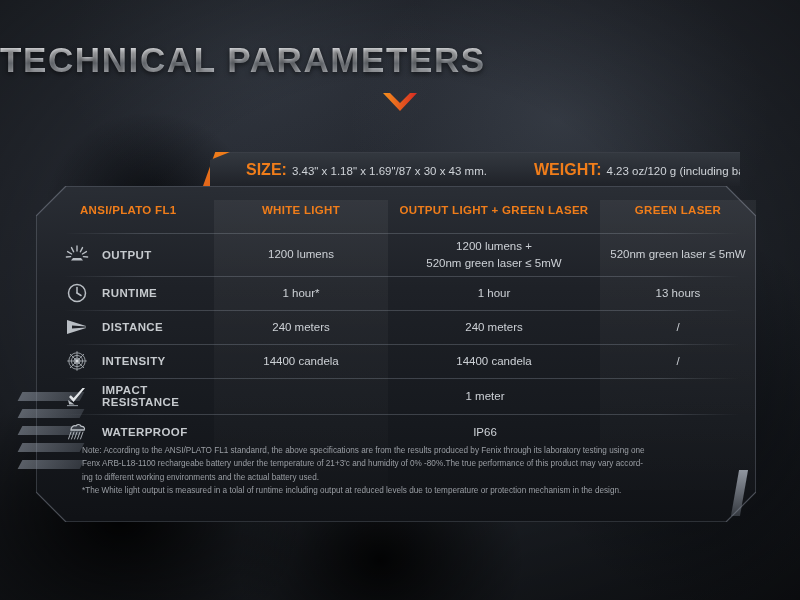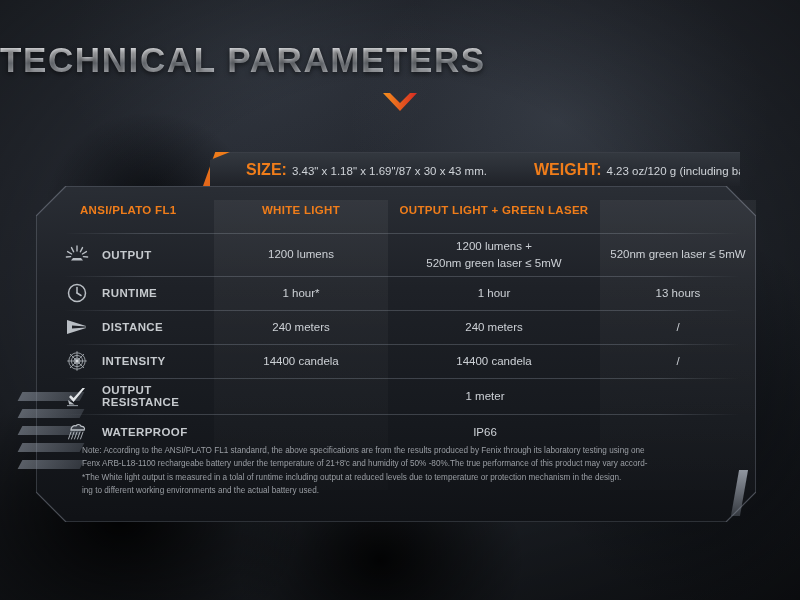--- a/index.html
+++ b/index.html
@@ -191,20 +191,23 @@
   <div class="row" id="hdr">
     <div class="c0">
       <span class="hdr-txt">ANSI/PLATO FL1</span>
     </div>
     <div class="c1 cell">
       <span class="hdr-txt">WHITE LIGHT</span>
     </div>
     <div class="c2 cell">
       <span class="hdr-txt">OUTPUT LIGHT + GREEN LASER</span>
     </div>
+    <div class="c3 cell">
+      <span class="hdr-txt">GREEN LASER</span>
+    </div>
   </div>
 
   <div class="row r-out">
     <div class="c0">
       <span class="ico">
         <svg width="24" height="20" viewBox="0 0 24 20">
           <g stroke="#b9bec4" stroke-width="1.4" stroke-linecap="round">
             <line x1="12" y1="1" x2="12" y2="6"></line>
             <line x1="6.5" y1="2.6" x2="8.6" y2="6.8"></line>
             <line x1="17.5" y1="2.6" x2="15.4" y2="6.8"></line>
@@ -304,21 +307,21 @@
 
   <div class="row r-span">
     <div class="c0">
       <span class="ico">
         <svg width="24" height="22" viewBox="0 0 24 22">
           <path d="M4 12 L8.5 17 L20 3 L17.5 3 L8.6 13 L5.8 10.3 Z" fill="#e2e5e8"></path>
           <path d="M3 15 L9.5 19.5 L4.2 19.5 Z" fill="#b9bec4"></path>
           <line x1="2" y1="20.6" x2="13" y2="20.6" stroke="#8e949b" stroke-width="1.1"></line>
         </svg>
       </span>
-      <span class="lbl">OUTPUT RESISTANCE</span>
+      <span class="lbl">IMPACT RESISTANCE</span>
     </div>
     <div class="span-cell">
       <span class="val">1 meter</span>
     </div>
   </div>
 
   <div class="row r-span">
     <div class="c0">
       <span class="ico">
         <svg width="24" height="22" viewBox="0 0 24 22">
@@ -335,16 +338,16 @@
       <span class="lbl">WATERPROOF</span>
     </div>
     <div class="span-cell">
       <span class="val">IP66</span>
     </div>
   </div>
 </div>
 
 <div id="note">
   <p>Note: According to the ANSI/PLATO FL1 standanrd, the above specifications are from the results produced by Fenix through its laboratory testing using one</p>
-  <p>Fenx ARB-L18-1100 rechargeabe battery under the temperature of 21+8'c and humidity of 50% -80%.The true performance of this product may vary accord-</p>
+  <p>Fenx ARB-L18-1100 rechargeabe battery under the temperature of 21+3'c and humidity of 0% -80%.The true performance of this product may vary accord-</p>
+  <p>ing to different working environments and the actual battery used.</p>
   <p>*The White light output is measured in a tolal of runtime including output at reduced levels due to temperature or protection mechanism in the design.</p>
-  <p>ing to different working environments and the actual battery used.</p>
 </div>
 
 </body></html>

